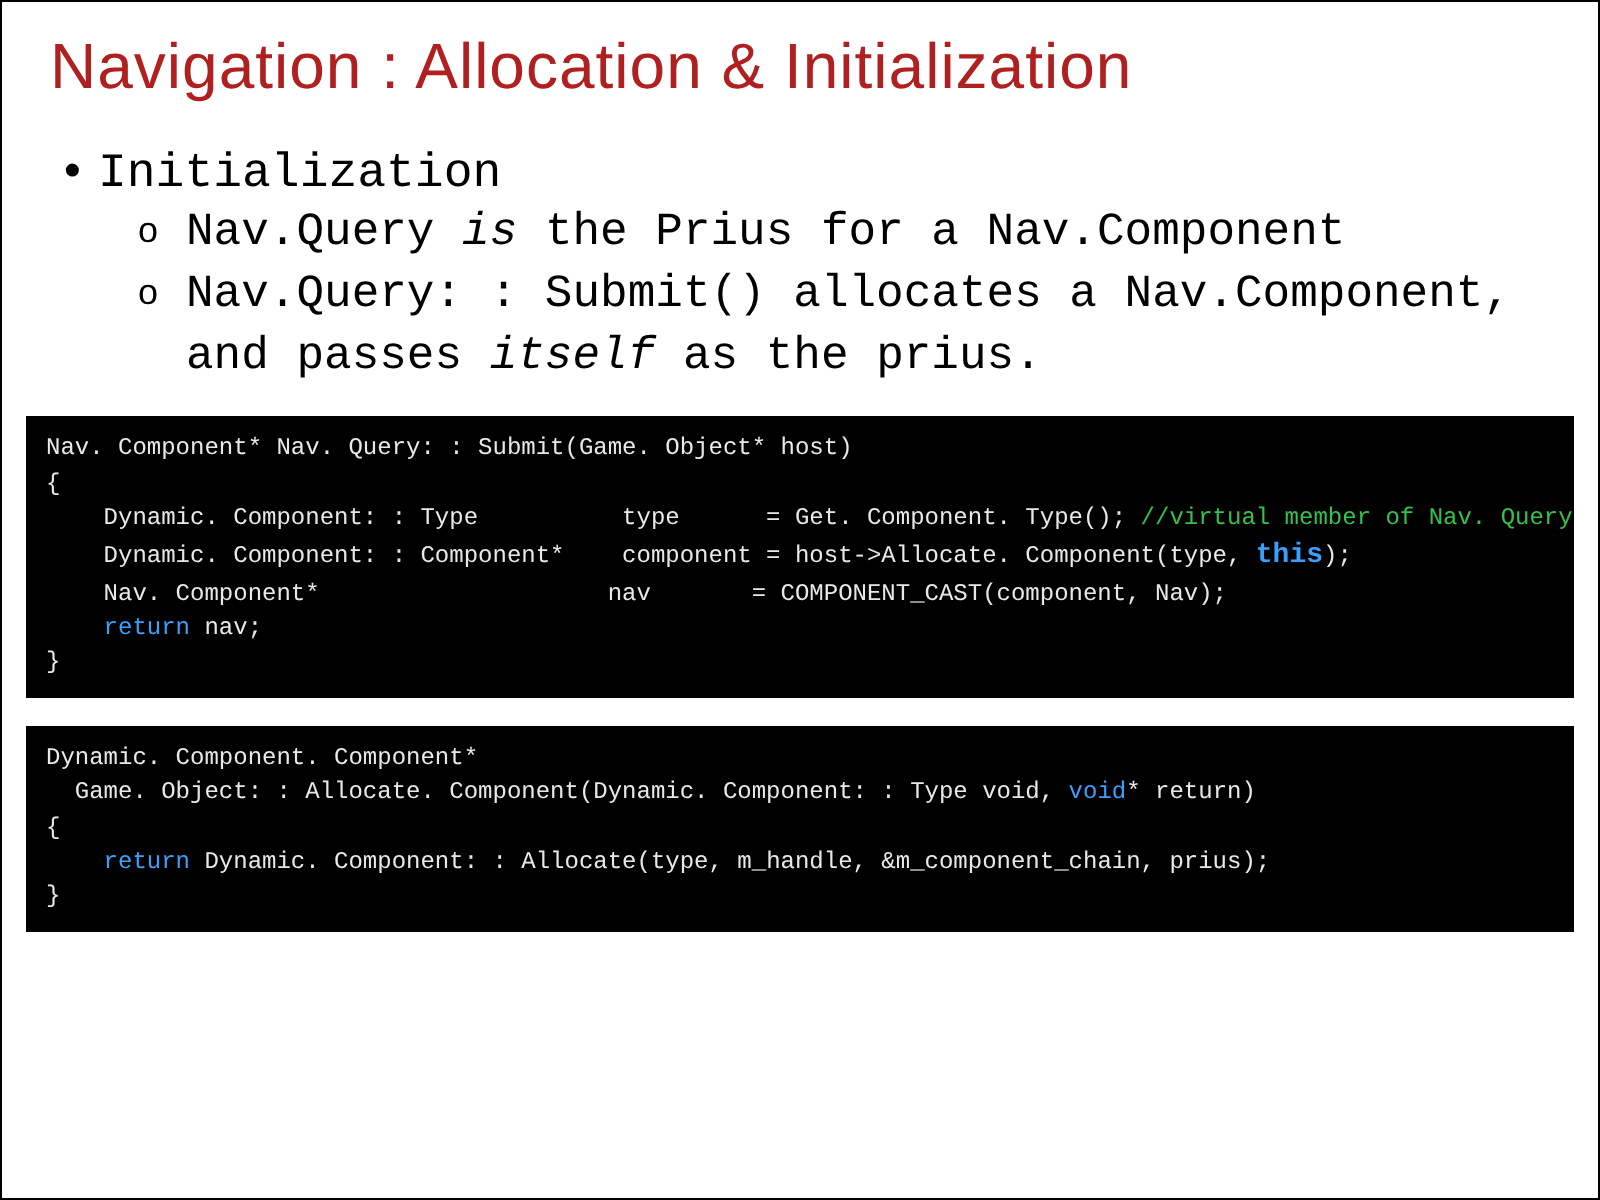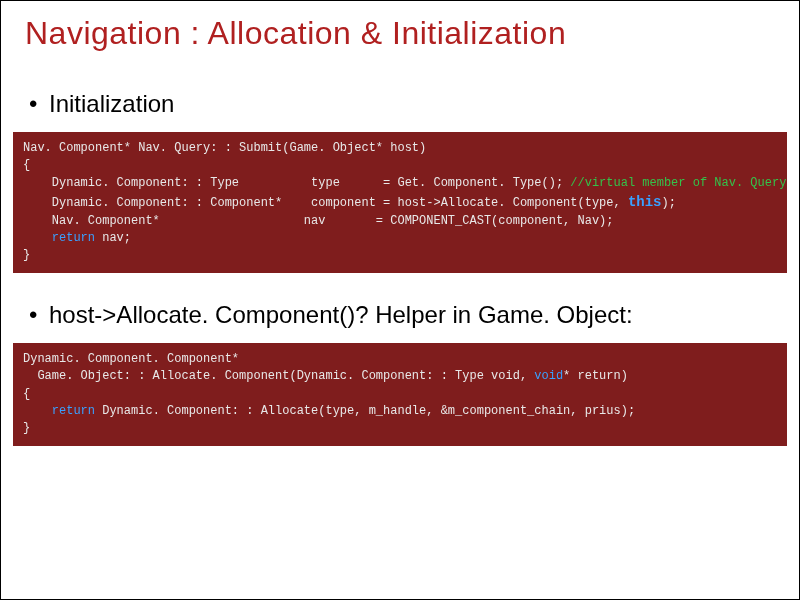--- a/index.html
+++ b/index.html
@@ -29,23 +29,24 @@
     padding: 22px 28px 0 28px;
   }
   ul.outer {
     margin: 0;
     padding: 0;
     list-style: none;
   }
   ul.outer > li.bullet-item {
     font-size: 24px;
     color: #000;
-    margin: 16px 0 2px 0;
+    margin: 0 0 2px 0;
     padding-left: 20px;
     position: relative;
+    font-family: Liberation Mono, monospace;
   }
   ul.outer > li.bullet-item::before {
     content: "•";
     position: absolute;
     left: 0;
     top: 0;
     font-size: 24px;
     color: #000;
   }
   ul.inner {
@@ -65,21 +66,21 @@
     content: "o";
     position: absolute;
     left: 0;
     top: 2px;
     font-size: 18px;
     color: #000;
     font-family: Verdana, sans-serif;
   }
   .ital { font-style: italic; }
   .codeblock {
-    background: #7f1d1d;
+    background: #000000;
     color: #e8e8e8;
     font-family: "Courier New", Courier, monospace;
     font-size: 12px;
     line-height: 1.45;
     padding: 8px 10px 8px 10px;
     margin: 14px 12px 10px 12px;
     white-space: pre;
     overflow: hidden;
   }
   .kw   { color: #3aa0ff; }
@@ -92,39 +93,40 @@
 
 <div class="slide">
 
   <div class="title">Navigation : Allocation &amp; Initialization</div>
 
   <div class="content">
     <ul class="outer">
 
       <li class="bullet-item">
         <span>Initialization</span>
+        <ul class="inner">
+          <li>
+            <span>Nav.Query </span><span class="ital">is</span><span> the Prius for a Nav.Component</span>
+          </li>
+          <li>
+            <span>Nav.Query: : Submit() allocates a Nav.Component, and passes </span><span class="ital">itself</span><span> as the prius.</span>
+          </li>
+        </ul>
       </li>
     </ul>
   </div>
 
   <div class="codeblock"><span>Nav. Component* Nav. Query: : Submit(Game. Object* host)</span>
 <span>{</span>
 <span>    Dynamic. Component: : Type          type      = Get. Component. Type(); </span><span class="cmt">//virtual member of Nav. Query</span>
 <span>    Dynamic. Component: : Component*    component = host-&gt;Allocate. Component(type, </span><span class="this">this</span><span>);</span>
 <span>    Nav. Component*                    nav       = COMPONENT_CAST(component, Nav);</span>
 <span class="kw">    return</span><span> nav;</span>
 <span>}</span></div>
 
-  <div class="content" style="padding-top:4px;">
-    <ul class="outer">
-      <li class="bullet-item second-bullet">
-        <span>host-&gt;Allocate. Component()?  Helper in Game. Object:</span>
-      </li>
-    </ul>
-  </div>
 
   <div class="codeblock"><span>Dynamic. Component. Component*</span>
 <span>  Game. Object: : Allocate. Component(Dynamic. Component: : Type void, </span><span class="kw">void</span><span>* return)</span>
 <span>{</span>
 <span class="kw">    return</span><span> Dynamic. Component: : Allocate(type, m_handle, &amp;m_component_chain, prius);</span>
 <span>}</span></div>
 
 </div>
 
 </body></html>

